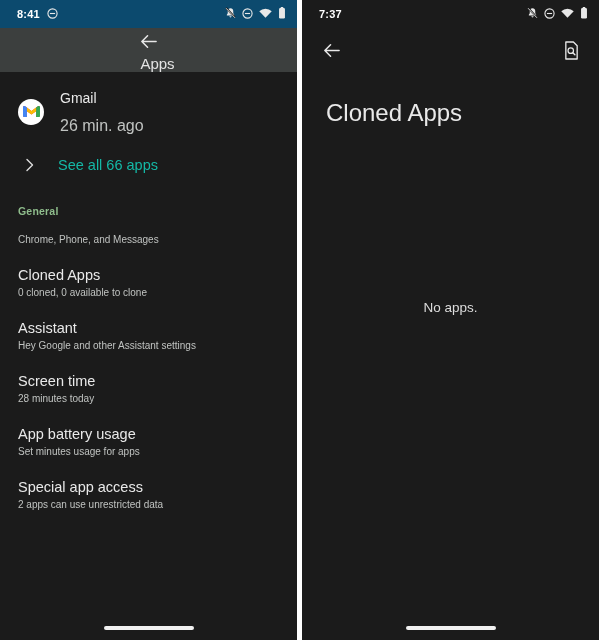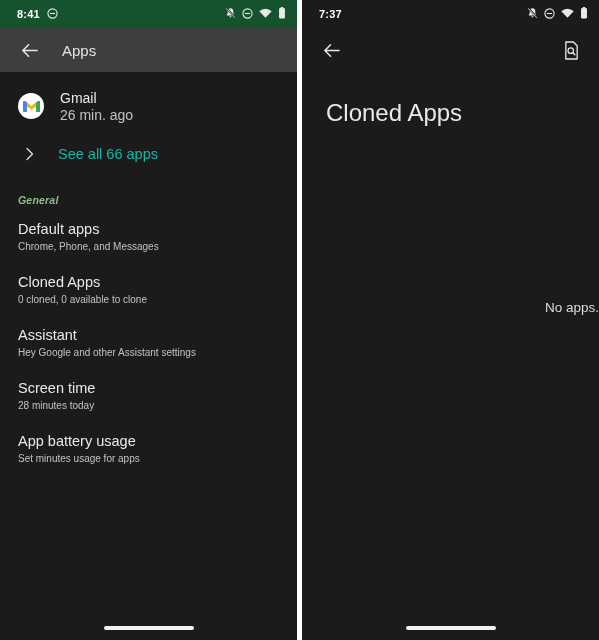--- a/index.html
+++ b/index.html
@@ -15,37 +15,37 @@
   .divider { width: 5px; height: 640px; background: #ffffff; flex: 0 0 5px; }
   .panel-right { width: 297px; background: #1b1b1b; }
 
   
   .statusbar {
     height: 28px; width: 100%;
     display: flex; align-items: center;
     padding: 0 11px 0 17px;
     position: relative; z-index: 3;
   }
-  .statusbar.tinted { background: #14532d; }
+  .statusbar.tinted { background: #0c4a6e; }
   .st-time {
     font-size: 11px; color: #ffffff; font-weight: bold;
     letter-spacing: .2px;
   }
   .st-left { display: flex; align-items: center; gap: 7px; }
   .st-right { margin-left: auto; display: flex; align-items: center; gap: 6px; }
   .st-icon { display: block; }
 
   
   .toolbar {
     height: 44px; width: 100%;
     display: flex; align-items: center;
     padding: 0 14px 0 14px;
     position: relative; z-index: 2;
   }
-  .toolbar.tinted { background: #3c3f3e; }
+  .toolbar.tinted { background: #3c3f3e; flex-direction: column; }
   .back-btn {
     width: 30px; height: 30px;
     display: flex; align-items: center; justify-content: center;
     cursor: pointer;
   }
   .toolbar-title {
     font-size: 15px; color: #e3e3e3; margin-left: 18px; font-weight: normal;
   }
   .toolbar-action {
     margin-left: auto; width: 28px; height: 28px;
@@ -61,52 +61,52 @@
     cursor: pointer;
   }
   .app-icon {
     width: 26px; height: 26px; border-radius: 50%;
     background: #ffffff;
     display: flex; align-items: center; justify-content: center;
     flex: 0 0 26px;
   }
   .app-text { margin-left: 16px; }
   .app-name { font-size: 14px; color: #e9e9e9; line-height: 17px; }
-  .app-sub { font-size: 14px; color: #c0c3c1; line-height: 14px; margin-top: 1px; }
+  .app-sub { font-size: 16px; color: #c0c3c1; line-height: 14px; margin-top: 12px; }
 
   .see-all {
     display: flex; align-items: center;
     padding: 10px 18px 10px 18px;
     cursor: pointer; margin-top: 6px;
   }
   .chev {
     width: 22px; flex: 0 0 22px;
     display: flex; align-items: center; justify-content: center;
   }
   .see-all-label { font-size: 14.5px; color: #14b8a6; margin-left: 18px; }
 
   .section-header {
     font-size: 10.5px; color: #8fbd8c; font-weight: bold;
-    padding: 22px 18px 4px 18px; letter-spacing: .2px; font-style: italic;
+    padding: 22px 18px 4px 18px; letter-spacing: .2px;
   }
 
   .pref {
     padding: 10px 18px 9px 18px; cursor: pointer;
   }
   .pref-title { font-size: 14.5px; color: #e9e9e9; line-height: 18px; }
   .pref-sub   { font-size: 10px; color: #c0c3c1; line-height: 14px; margin-top: 2px; }
 
   
   .big-title {
     font-size: 24px; color: #e9e9e9; font-weight: normal;
     padding: 26px 24px 0 24px; line-height: 30px;
   }
   .empty-state {
     position: absolute; left: 0; right: 0; top: 300px;
-    text-align: right; font-size: 13.5px; color: #dcdcdc;
+    text-align: center; font-size: 13.5px; color: #dcdcdc;
   }
 
   
   .home-indicator {
     position: absolute; bottom: 10px; left: 50%;
     transform: translateX(-50%);
     width: 90px; height: 4px; border-radius: 3px;
     background: #f1f1f1;
   }
 </style>
@@ -187,38 +187,41 @@
           <svg width="13" height="14" viewBox="0 0 12 14">
               <path d="M3.5 1.5 9 7l-5.5 5.5" fill="none" stroke="#dcdcdc" stroke-width="1.4" stroke-linecap="round" stroke-linejoin="round"></path>
             </svg>
         </span>
         <span class="see-all-label">See all 66 apps</span>
       </div>
 
       <div class="section-header">General</div>
 
       <div class="pref">
-        <div class="pref-title">Default apps</div>
         <div class="pref-sub">Chrome, Phone, and Messages</div>
       </div>
       <div class="pref">
         <div class="pref-title">Cloned Apps</div>
         <div class="pref-sub">0 cloned, 0 available to clone</div>
       </div>
       <div class="pref">
         <div class="pref-title">Assistant</div>
         <div class="pref-sub">Hey Google and other Assistant settings</div>
       </div>
       <div class="pref">
         <div class="pref-title">Screen time</div>
         <div class="pref-sub">28 minutes today</div>
       </div>
       <div class="pref">
         <div class="pref-title">App battery usage</div>
         <div class="pref-sub">Set minutes usage for apps</div>
+      </div>
+      <div class="pref">
+        <div class="pref-title">Special app access</div>
+        <div class="pref-sub">2 apps can use unrestricted data</div>
       </div>
 
     </div>
 
     <div class="home-indicator"></div>
   </div>
 
   <div class="divider"></div>
 
   <div class="panel panel-right">

